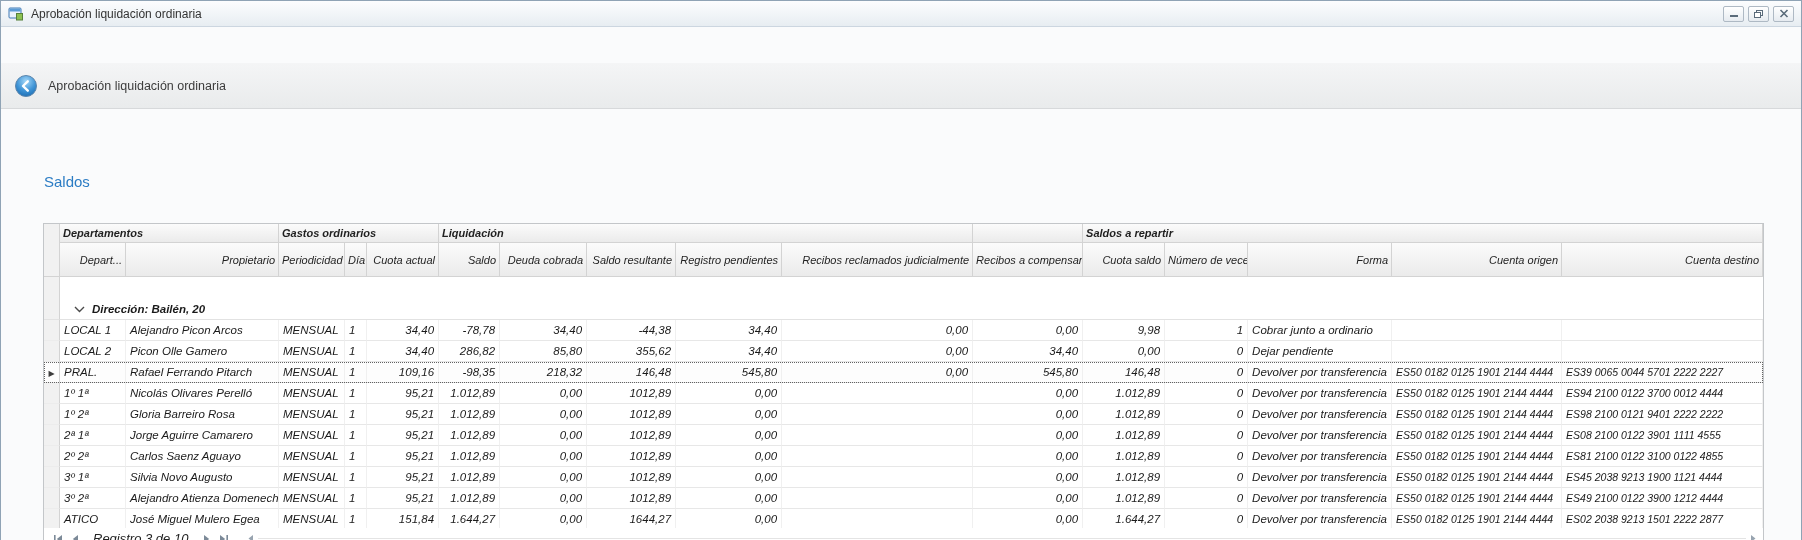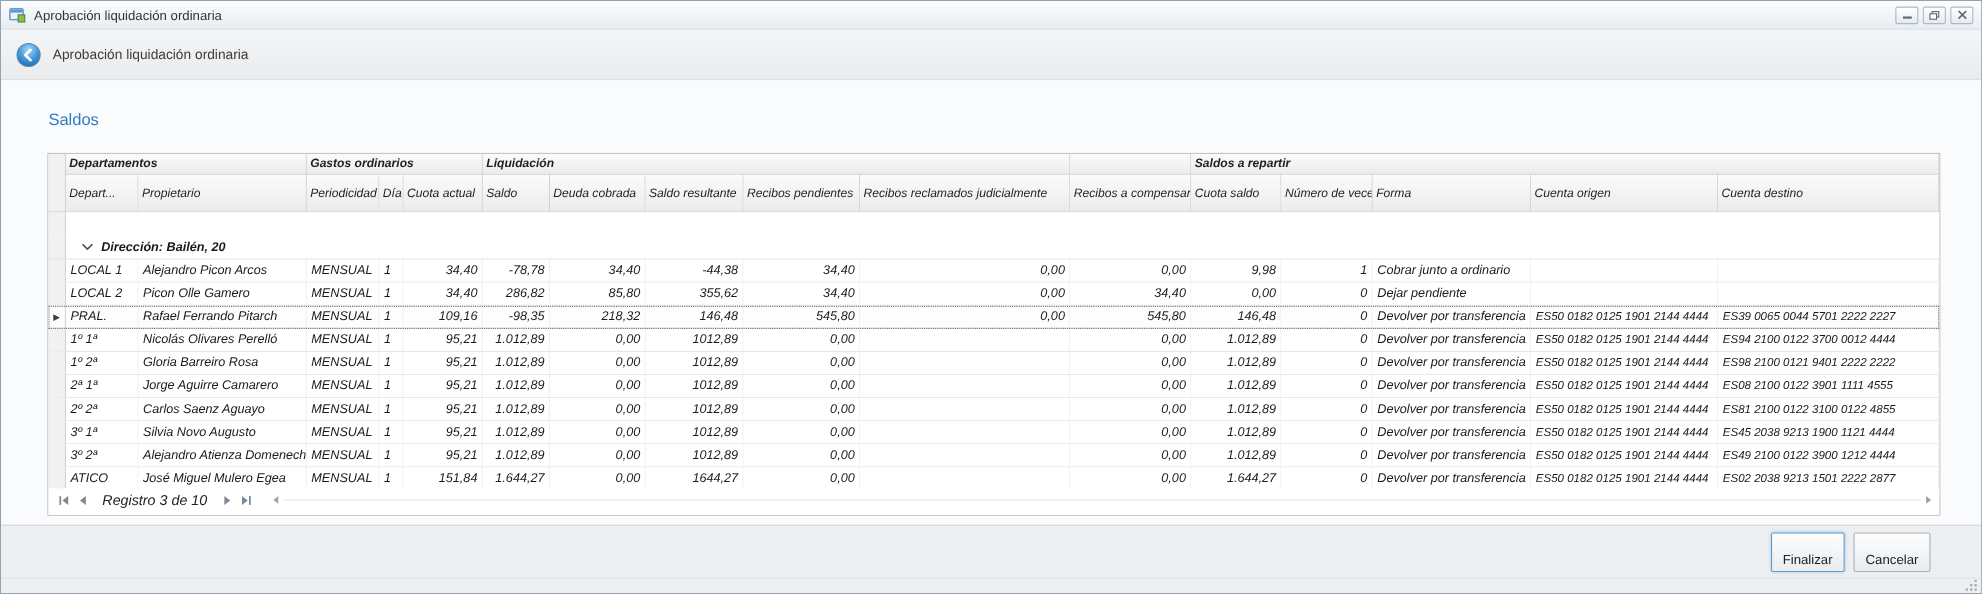--- a/index.html
+++ b/index.html
@@ -1,42 +1,42 @@
 <!DOCTYPE html>
 <html><head>
 <meta charset="utf-8">
 <style>
   * { margin:0; padding:0; box-sizing:border-box; }
   html,body { width:1802px; height:540px; overflow:hidden; }
   body { font-family:"Liberation Sans","DejaVu Sans",sans-serif; font-size:12px; color:#1a1a1a; background:#b0b8c0; }
 
-  .window { position:absolute; inset:0; display:flex; flex-direction:column; background:#fafbfc; border:1px solid #8fa3b5; }
+  .window { position:absolute; inset:0; display:flex; flex-direction:column; background:#fafbfc; border:1px solid #8fa3b5;gap:36px; }
 
   
   .titlebar { height:26px; flex:0 0 26px; background:linear-gradient(#fcfdfe,#e7edf2); border-bottom:1px solid #ccd6e0; display:flex; align-items:center; padding:0 7px; }
   .app-icon { width:16px; height:16px; margin-right:7px; display:inline-flex; }
   .title-text { font-size:12px; color:#333; }
   .win-btns { margin-left:auto; display:flex; gap:4px; }
   .win-btn { width:21px; height:16px; border:1px solid #aeb9c4; border-radius:2px; background:linear-gradient(#ffffff,#e6ebf0); display:inline-flex; align-items:center; justify-content:center; cursor:default; }
 
   
   .navbar { height:46px; flex:0 0 46px; background:linear-gradient(#f4f5f6,#e9ebec); border-bottom:1px solid #d7d9db; display:flex; align-items:center; padding:0 13px; }
   .back-btn { width:24px; height:24px; border:none; background:transparent; display:inline-flex; cursor:pointer; }
   .nav-title { margin-left:10px; font-size:12.5px; color:#3c3c3c; }
 
   
   .content { flex:1 1 auto; background:#fafbfc; padding:28px 0 0 42px; }
-  .section-title { color:#2b7cc4; font-size:15px; font-weight:normal; margin:0 0 21px 1px; }
+  .section-title { color:#2b7cc4; font-size:15px; font-weight:normal; margin:0 0 33px 1px; }
 
   .grid-box { width:1721px; height:330px; border:1px solid #c3c6c9; background:#fff; position:relative; overflow:hidden;font-style:italic; }
   table.gridtable { border-collapse:separate; border-spacing:0; table-layout:fixed; width:1719px; }
   th,td { overflow:hidden; white-space:nowrap; vertical-align:middle; }
   th { font-weight:normal; text-align:left; background:linear-gradient(#fbfbfb,#ebebeb); border-right:1px solid #d3d3d3; border-bottom:1px solid #d3d3d3; font-size:11px; color:#1f1f1f; padding:0 3px; }
   th.ghd { font-weight:bold; height:19px; }
-  th.chd { height:34px; }
+  th.chd { height:34px;text-align:right; }
   th.corner { padding:0; }
   tbody td { height:21px; padding:0 4px; font-size:11.5px; border-bottom:1px solid #e7e7e7; border-right:1px solid #f0f0f0; background:#fff; }
   td.ind, th.ind { width:16px; padding:0; text-align:center; background:#f1f1f1; border-right:1px solid #d3d3d3; }
   tbody td.ind { border-bottom:1px solid #ececec; }
   tr.spacer td { height:22px; border-bottom:none; border-right:none; }
   tr.spacer td.ind { border-right:1px solid #d3d3d3; }
   tr.grp td { font-weight:bold; border-bottom:1px solid #e2e2e2; border-right:none; padding-left:14px;margin-top:48px; }
   tr.grp td.ind { border-right:1px solid #d3d3d3; }
   .chev { display:inline-block; margin-right:7px; }
   .num { text-align:right; }
@@ -145,21 +145,21 @@
             </tr>
             <tr>
               <th class="chd">Depart...</th>
               <th class="chd">Propietario</th>
               <th class="chd">Periodicidad</th>
               <th class="chd">Día</th>
               <th class="chd">Cuota actual</th>
               <th class="chd">Saldo</th>
               <th class="chd">Deuda cobrada</th>
               <th class="chd">Saldo resultante</th>
-              <th class="chd">Recibos pendientes</th>
+              <th class="chd">Registro pendientes</th>
               <th class="chd">Recibos reclamados judicialmente</th>
               <th class="chd">Recibos a compensar</th>
               <th class="chd">Cuota saldo</th>
               <th class="chd">Número de veces</th>
               <th class="chd">Forma</th>
               <th class="chd">Cuenta origen</th>
               <th class="chd">Cuenta destino</th>
             </tr>
           </thead>
           <tbody>

